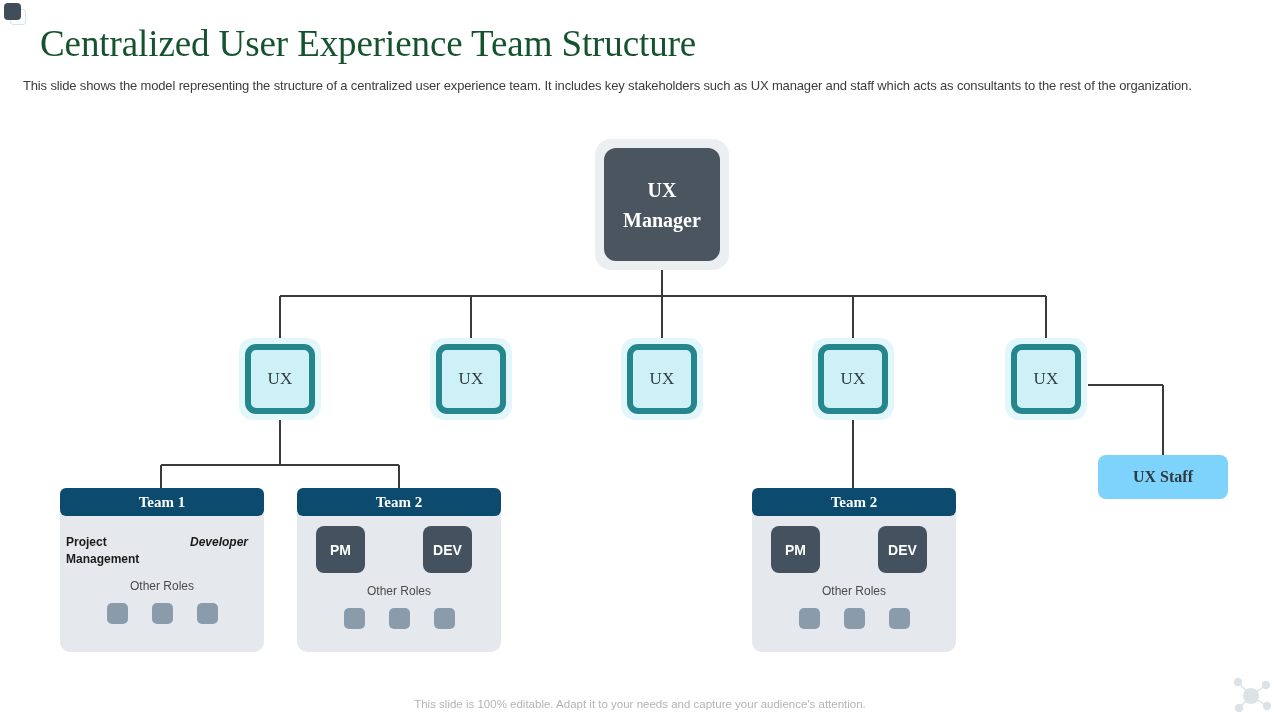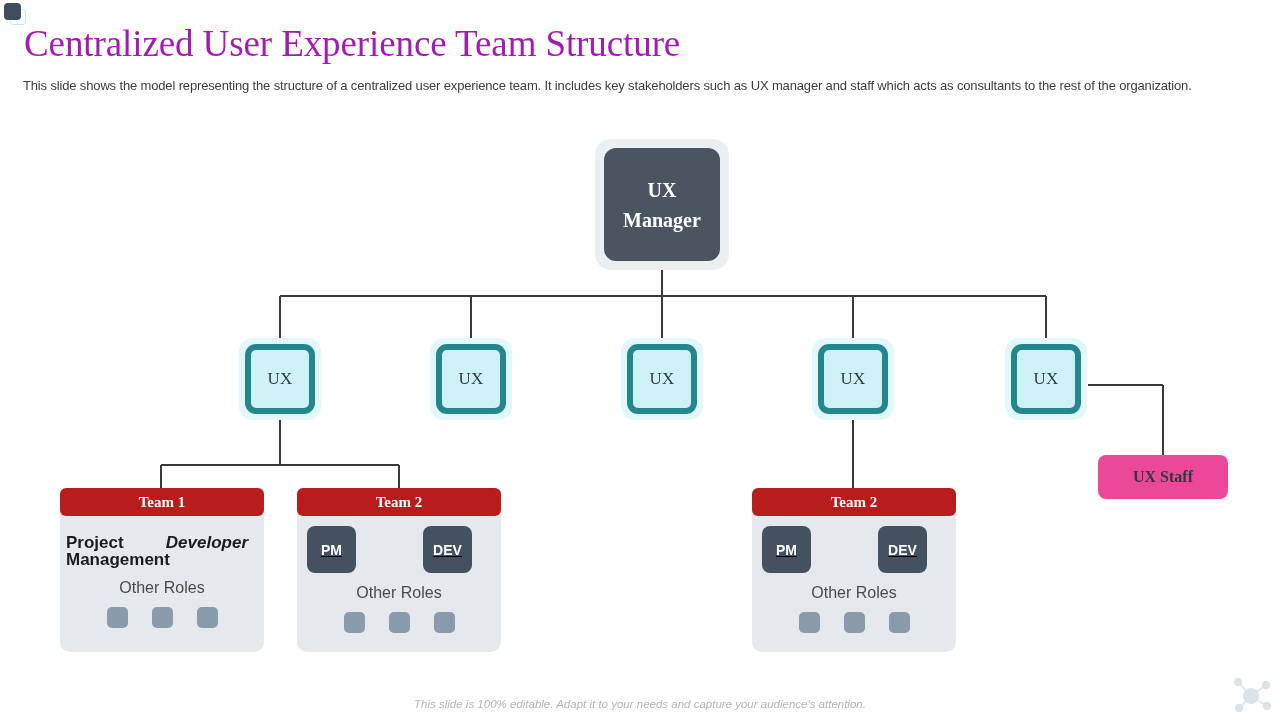--- a/index.html
+++ b/index.html
@@ -49,26 +49,26 @@
     top: 0px;
     width: 17px;
     height: 17px;
     background: #3f4e5a;
     border-radius: 4px;
   }
 
   
   .page-title {
     position: absolute;
-    left: 24px;
+    left: 40px;
     top: 21px;
     font-family: "Liberation Serif", serif;
     font-size: 37px;
     line-height: 46px;
-    color: #a21caf;
+    color: #14532d;
     letter-spacing: -0.1px;
     white-space: nowrap;
   }
 
   .page-subtitle {
     position: absolute;
     left: 23px;
     top: 78px;
     font-family: "Liberation Sans", sans-serif;
     font-size: 13px;
@@ -151,21 +151,21 @@
     letter-spacing: 0.3px;
   }
 
   
   .staff-node {
     position: absolute;
     left: 1098px;
     top: 455px;
     width: 130px;
     height: 44px;
-    background: #ec4899;
+    background: #7dd3fc;
     border-radius: 8px;
     display: flex;
     align-items: center;
     justify-content: center;
   }
   .staff-node .label {
     font-family: "Liberation Serif", serif;
     font-weight: bold;
     font-size: 16px;
     color: #2f383d;
@@ -176,21 +176,21 @@
     position: absolute;
     width: 204px;
     height: 164px;
     background: #e5e9ed;
     border-radius: 10px;
     padding: 0;
   }
   .team-card .card-header {
     height: 28px;
     margin: 0;
-    background: #b91c1c;
+    background: #0c4a6e;
     border-radius: 6px;
     display: flex;
     align-items: center;
     justify-content: center;
   }
   .team-card .card-header .label {
     font-family: "Liberation Serif", serif;
     font-weight: bold;
     font-size: 15px;
     color: #ffffff;
@@ -203,61 +203,60 @@
   
   .roles-text {
     display: flex;
     align-items: flex-start;
     justify-content: space-between;
     padding: 18px 16px 0 0;
   }
   .roles-text .role-text {
     font-family: "Liberation Sans", sans-serif;
     font-weight: bold;
-    font-size: 17px;
+    font-size: 12px;
     line-height: 17px;
     color: #1b1b1b;
   }
   .roles-text .role-text.left {
     width: 92px;
     padding-left: 6px;
   }
   .roles-text .role-text.right {
     text-align: left;
     font-style: italic;
   }
 
   
   .roles-chips {
     display: flex;
     align-items: center;
     justify-content: space-between;
-    padding: 10px 29px 0 10px;
-    text-decoration: underline;
+    padding: 10px 29px 0 19px;
   }
   .role-chip {
     width: 49px;
     height: 47px;
     background: #44525f;
     border-radius: 8px;
     display: flex;
     align-items: center;
     justify-content: center;
   }
   .role-chip .label {
     font-family: "Liberation Sans", sans-serif;
     font-weight: bold;
     font-size: 14px;
     color: #ffffff;
   }
 
   .other-roles-label {
     text-align: center;
     font-family: "Liberation Sans", sans-serif;
-    font-size: 16px;
+    font-size: 12px;
     color: #4a4a4a;
     margin-top: 11px;
   }
   .other-roles-row {
     display: flex;
     justify-content: center;
     gap: 24px;
     margin-top: 10px;
   }
   .other-role-box {
@@ -270,21 +269,20 @@
   
   .footer-note {
     position: absolute;
     left: 0;
     top: 698px;
     width: 1280px;
     text-align: center;
     font-family: "Liberation Sans", sans-serif;
     font-size: 11.5px;
     color: #b4b4b4;
-    font-style: italic;
   }
 
   
   .watermark {
     position: absolute;
     right: 6px;
     bottom: 4px;
     width: 46px;
     height: 44px;
     opacity: 1;

